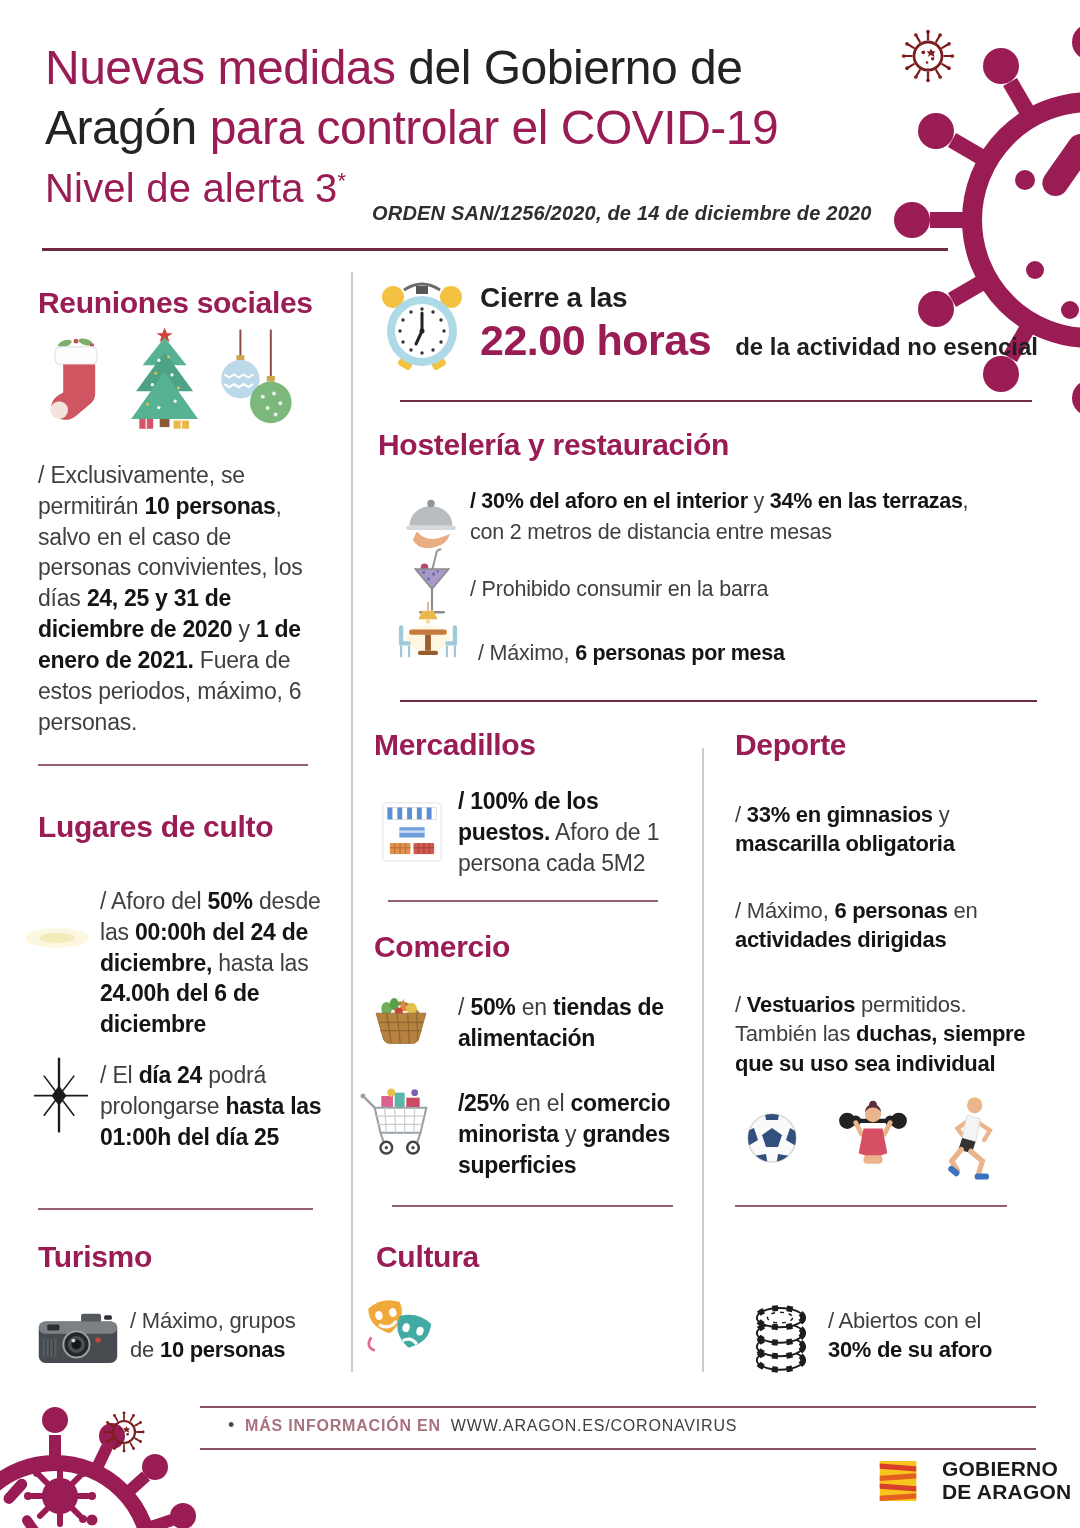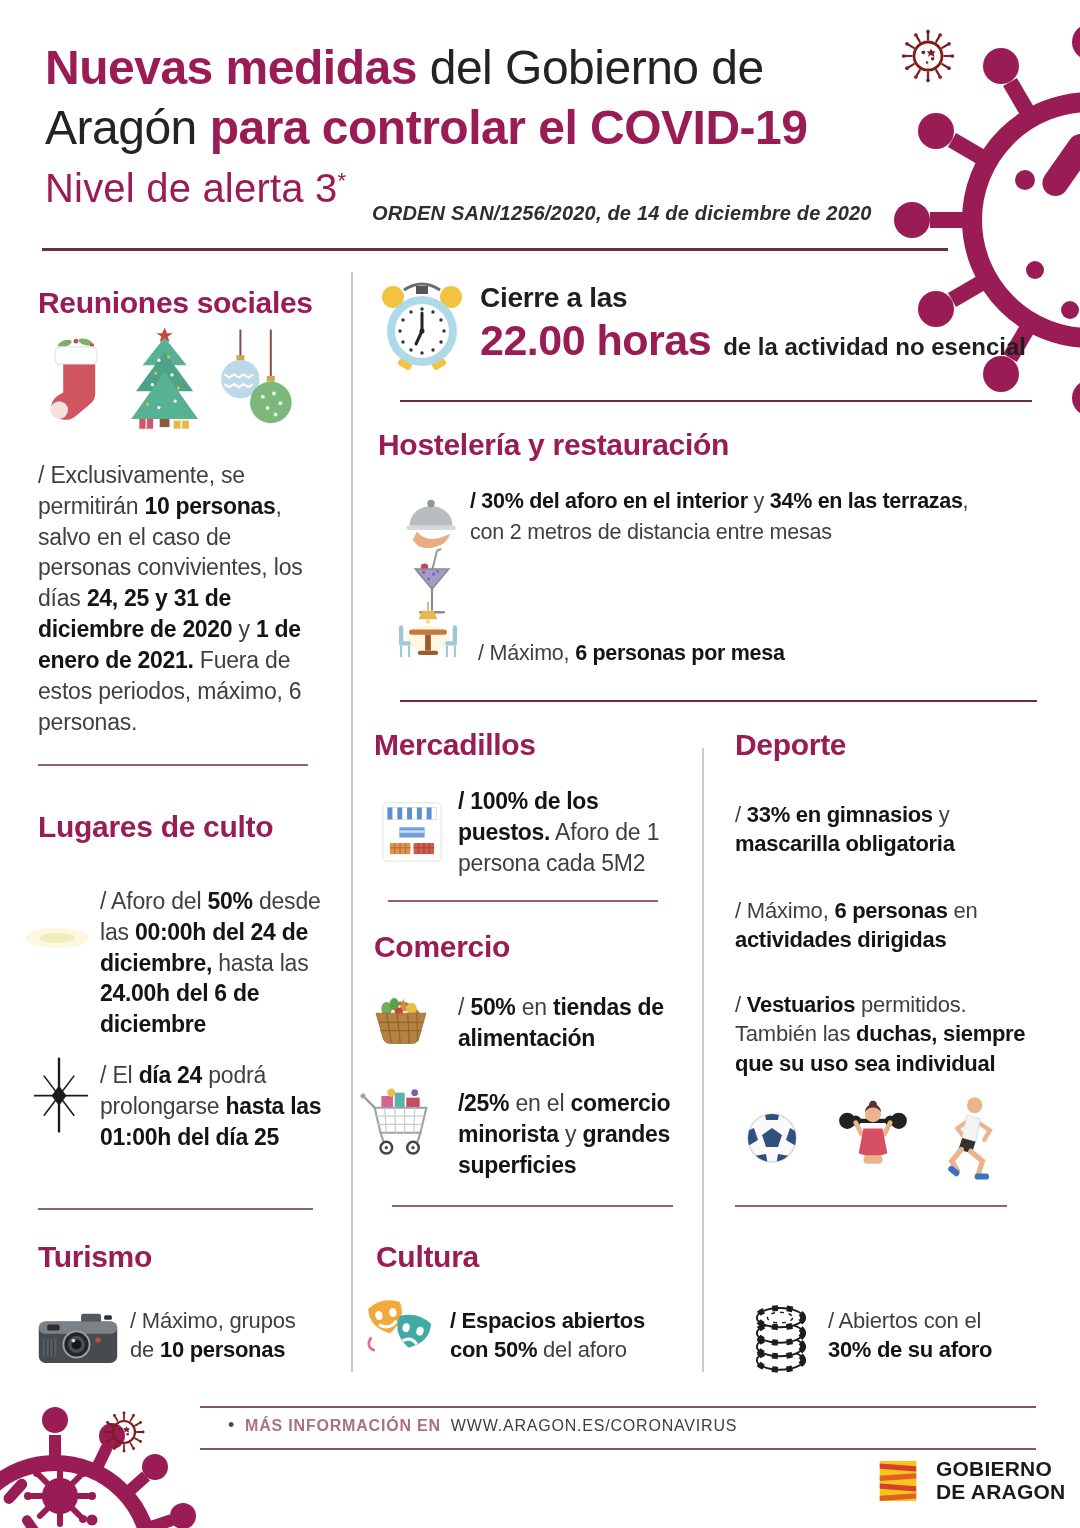--- a/index.html
+++ b/index.html
@@ -10,34 +10,34 @@
   html,body{background:#e9e9e9}
   .page{position:relative;width:1080px;height:1528px;margin:0 auto;background:#ffffff;
         overflow:hidden;font-family:"Liberation Sans", sans-serif;}
   .abs{position:absolute}
   .rule{position:absolute;background:var(--rule-light)}
   .rule.dark{background:var(--rule-dark)}
   .vdiv{position:absolute;background:var(--divider-gray)}
   
   #title{left:45px;top:38px;width:830px;font-size:48px;line-height:60px;font-weight:400;color:#232325;letter-spacing:-0.5px}
   #title .t-line{display:block}
-  #title .b{font-weight:700}
+  #title .b{font-weight:400}
   #title .a{color:var(--accent)}
   #alert{left:45px;top:166px;font-size:40px;color:var(--accent);font-weight:400;letter-spacing:0.2px}
   #alert sup{font-size:55%;vertical-align:super}
   #order{left:372px;top:202px;font-size:20px;font-style:italic;font-weight:700;color:#2e2e2e;letter-spacing:0.2px}
   #rule-header{left:42px;top:248px;width:906px;height:3px}
   
   #v1{left:351px;top:272px;width:2px;height:1100px}
   #v2{left:702px;top:748px;width:2px;height:624px}
   
   #clock-icon{left:372px;top:274px}
   #closing{left:480px;top:282px;color:#1f1f1f}
   #closing .intro{display:block;font-size:28px;font-weight:700;letter-spacing:-0.3px}
-  #closing .row2{display:flex;align-items:baseline;gap:12px;margin-top:2px}
+  #closing .row2{display:flex;align-items:baseline;gap:24px;margin-top:2px}
   #closing .time{font-size:43px;font-weight:700;color:var(--accent);letter-spacing:-0.5px}
   #closing .scope{font-size:24px;font-weight:700}
   #rule-closing{left:400px;top:400px;width:632px;height:2px;background:var(--rule-dark)}
   
   .shead{position:absolute;font-size:30px;font-weight:700;color:var(--accent);letter-spacing:-0.3px}
   #hosp-head{left:378px;top:428px}
   #mark-head{left:374px;top:728px}
   #com-head{left:374px;top:930px}
   #cult-head{left:376px;top:1240px}
   #dep-head{left:735px;top:728px}
@@ -94,21 +94,21 @@
   #virus-top-small{left:900px;top:28px}
   #virus-bottom{left:0;top:1368px}
   #virus-bottom-small{left:102px;top:1410px}
   
   #rule-foot-a{left:200px;top:1406px;width:836px;height:2px;background:#8a525e}
   #rule-foot-b{left:200px;top:1448px;width:836px;height:2px;background:#8a525e}
   #foot-info{left:228px;top:1415px;font-size:16px;letter-spacing:0.8px;display:flex;align-items:center;gap:10px}
   #foot-info .bullet{color:#4a4a4a;font-size:18px}
   #foot-info .prefix{color:#a8727e;font-weight:700}
   #foot-info .url{color:#404040;font-weight:400}
-  #logo{left:878px;top:1458px;display:flex;align-items:center;gap:18px}
+  #logo{left:878px;top:1458px;display:flex;align-items:center;gap:24px}
   #logo .gov{font-size:21px;font-weight:700;line-height:1.08;color:#1b1b1b;letter-spacing:0.2px}
 </style>
 </head>
 <body>
 
 <div class="page">
 
   <h1 id="title" class="abs">
     <span class="t-line"><span class="b a">Nuevas medidas</span><span> del Gobierno de</span></span>
     <span class="t-line"><span>Aragón </span><span class="b a">para controlar el COVID-19</span></span>
@@ -251,20 +251,21 @@
     <g fill="#7a6aa8">
         <circle cx="14" cy="30" r="2"></circle>
         <circle cx="26" cy="32" r="2"></circle>
         <circle cx="20" cy="38" r="1.8"></circle>
         <circle cx="31" cy="29" r="1.5"></circle>
       </g>
     <polygon points="4,26 44,26 24,50" fill="none" stroke="#8a8a8a" stroke-width="2"></polygon>
     <line x1="24" y1="50" x2="24" y2="76" stroke="#8a8a8a" stroke-width="2.5"></line>
     <line x1="10" y1="78" x2="38" y2="78" stroke="#8a8a8a" stroke-width="3" stroke-linecap="round"></line>
   </svg>
+  <div id="hosp-t2" class="runs hs"><span>/ Prohibido consumir en la barra</span></div>
   <svg id="hosp-i3" class="abs" width="64" height="62" viewBox="0 0 88 84">
     <ellipse cx="44" cy="52" rx="30" ry="18" fill="#fdf6e0"></ellipse>
     <line x1="44" y1="2" x2="44" y2="14" stroke="#c9a06a" stroke-width="2"></line>
     <polygon points="36,14 52,14 57,26 31,26" fill="#e8b84f"></polygon>
     <circle cx="44" cy="29" r="3" fill="#f6d98a"></circle>
     <rect x="18" y="40" width="52" height="7" rx="3.5" fill="#c5793c"></rect>
     <rect x="40" y="47" width="8" height="22" fill="#9c5c2c"></rect>
     <rect x="30" y="69" width="28" height="6" rx="3" fill="#9c5c2c"></rect>
     <g fill="#9ec9d8">
       <rect x="4" y="34" width="6" height="26" rx="3"></rect>
@@ -373,22 +374,20 @@
       <path d="M20,30 q10,9 20,0" stroke="#fff" stroke-width="3.5" fill="none"></path>
     </g>
     <g transform="rotate(14 56 48)">
       <path d="M38,26 q18,-10 36,0 q4,20 -18,32 q-22,-12 -18,-32 z" fill="#41aaa4"></path>
       <ellipse cx="48" cy="37" rx="4" ry="5" fill="#fff"></ellipse>
         <ellipse cx="64" cy="37" rx="4" ry="5" fill="#fff"></ellipse>
       <path d="M48,52 q8,-7 16,0" stroke="#fff" stroke-width="3.5" fill="none"></path>
     </g>
     <path d="M12,46 q-7,11 4,15" stroke="#e06a9a" stroke-width="3" fill="none"></path>
   </svg>
-  <div id="cult-t1" class="runs sm"><span class="b">/ Espacios abiertos
-con 50%</span><span> del aforo</span></div>
 
   <h2 id="dep-head" class="shead">Deporte</h2>
   <div id="dep-t1" class="runs sm"><span>/ </span><span class="b">33% en gimnasios</span><span> y
 </span><span class="b">mascarilla obligatoria</span></div>
   <div id="dep-t2" class="runs sm"><span>/ Máximo, </span><span class="b">6 personas</span><span> en
 </span><span class="b">actividades dirigidas</span></div>
   <div id="dep-t3" class="runs sm"><span>/ </span><span class="b">Vestuarios</span><span> permitidos.
 También las </span><span class="b">duchas, siempre
 que su uso sea individual</span></div>
   <svg id="dep-ball" class="abs" width="52" height="52" viewBox="0 0 52 52">

